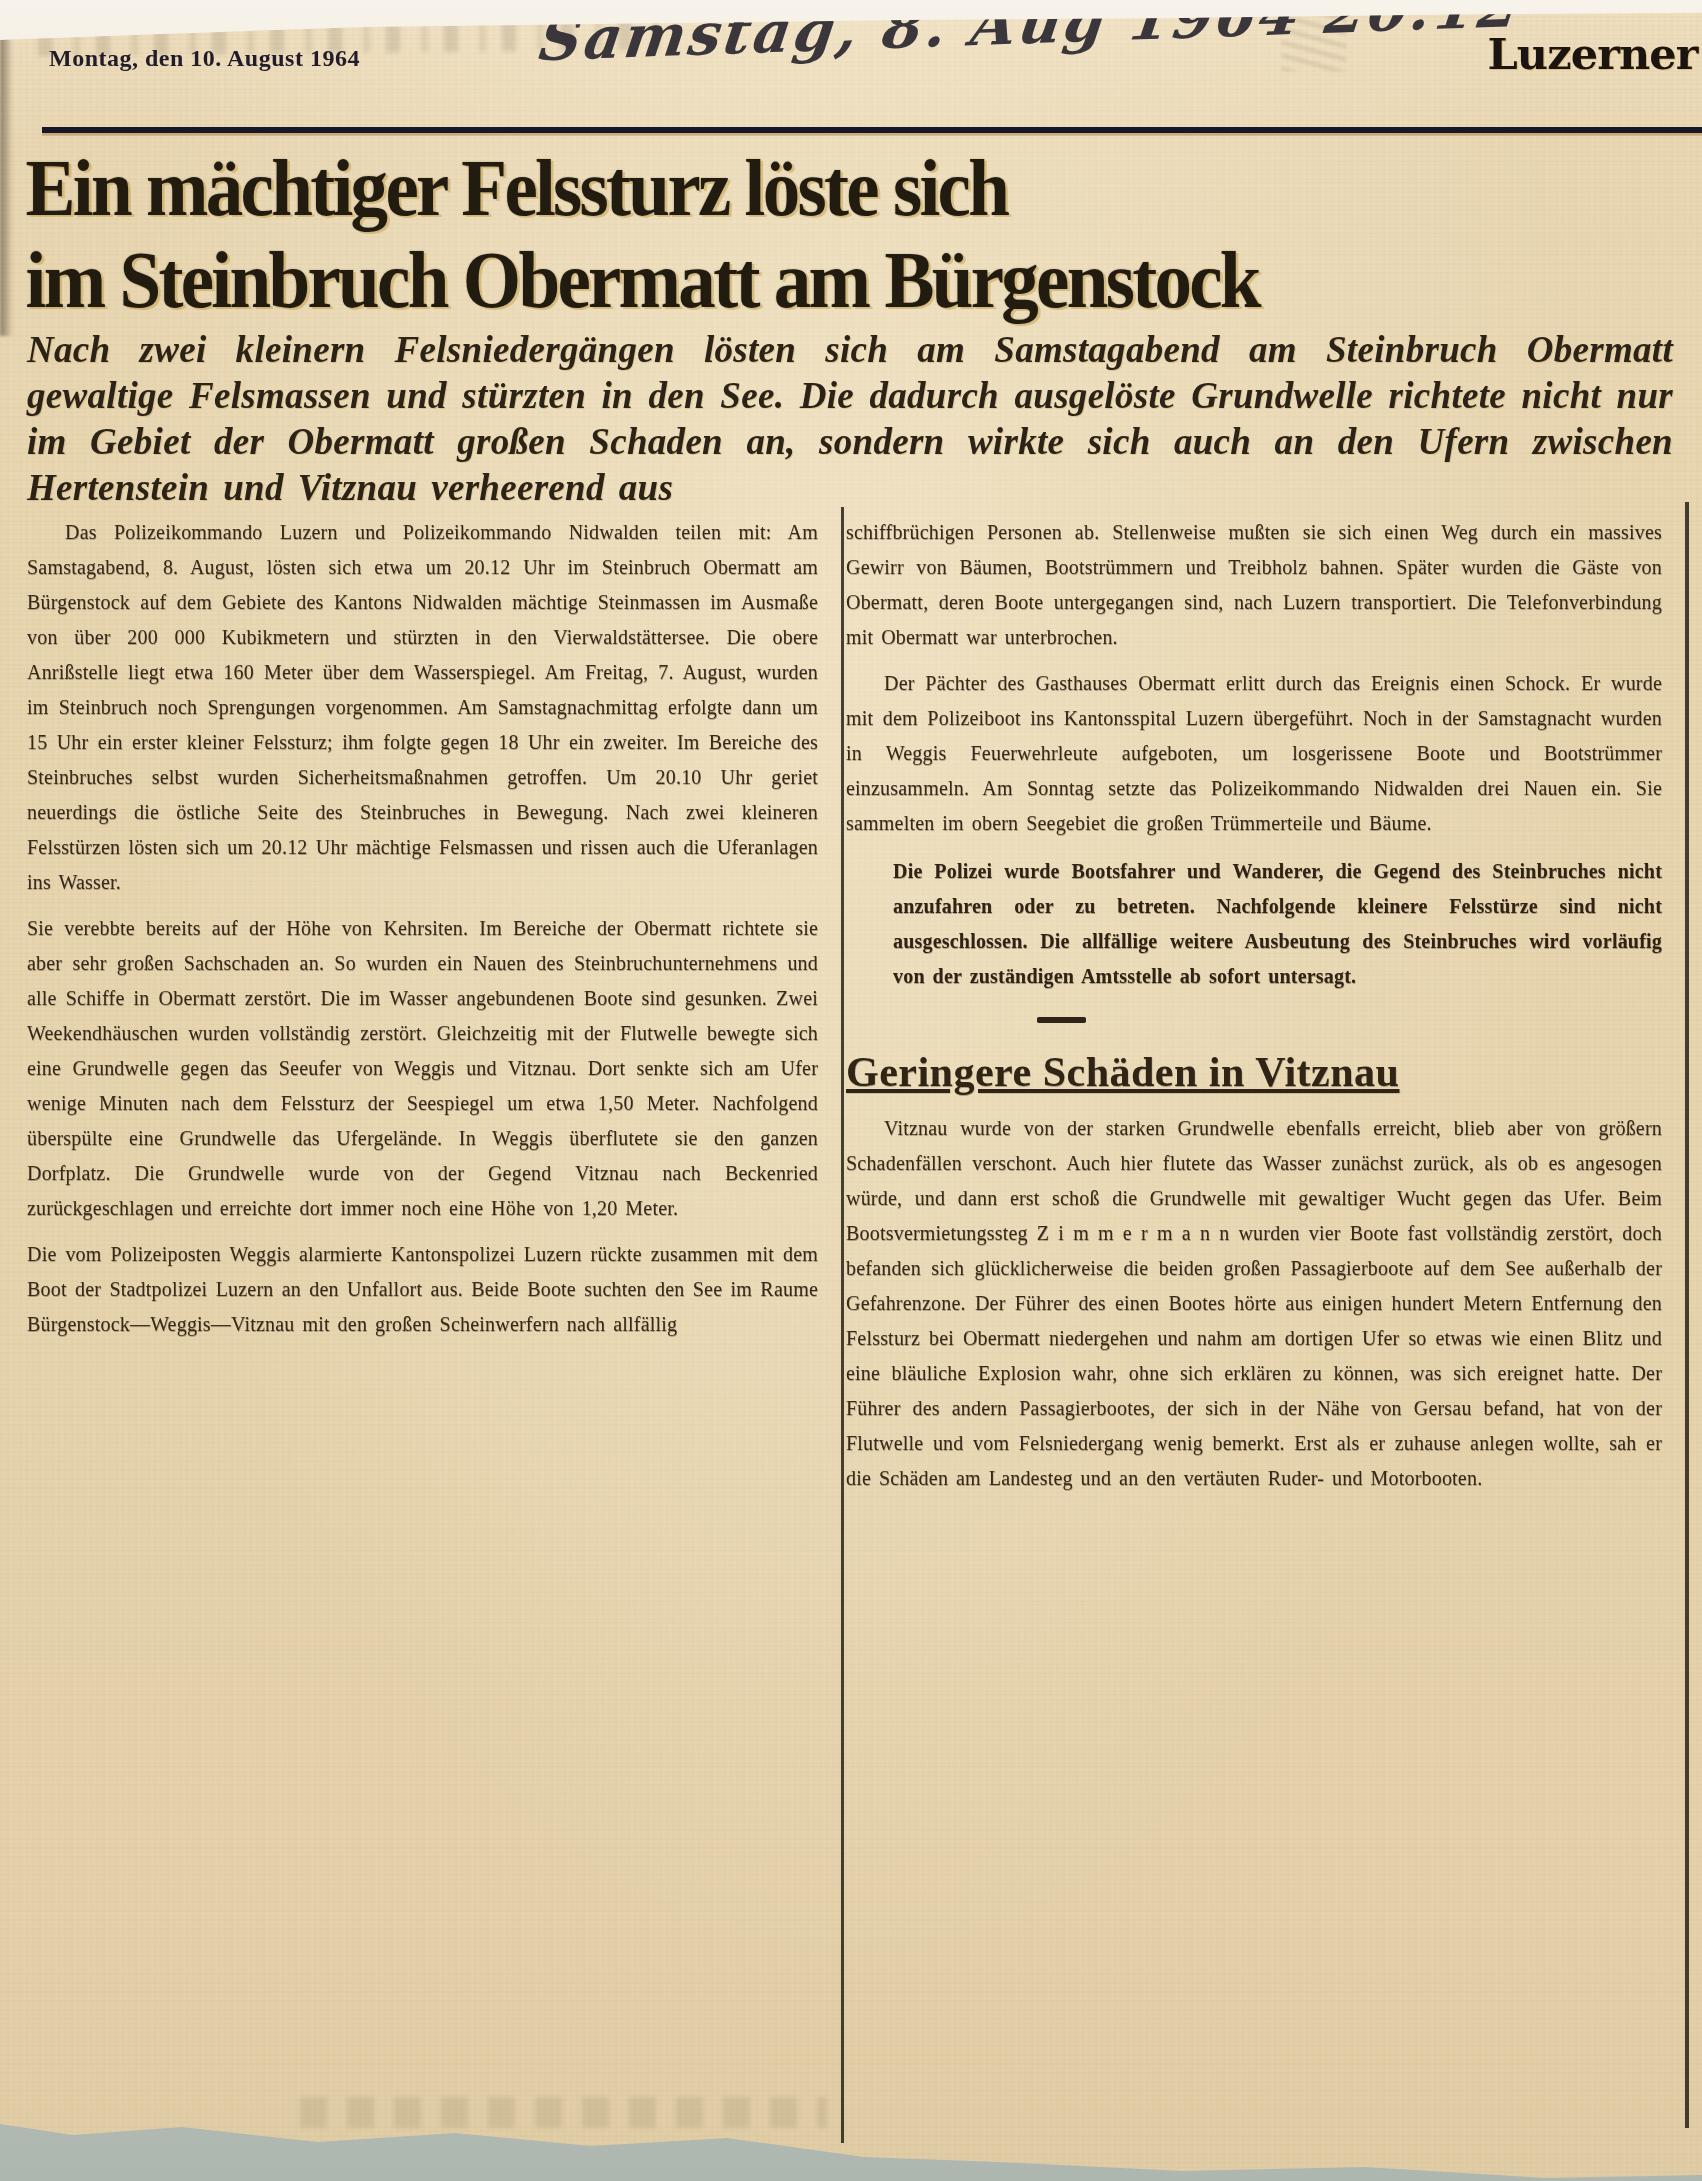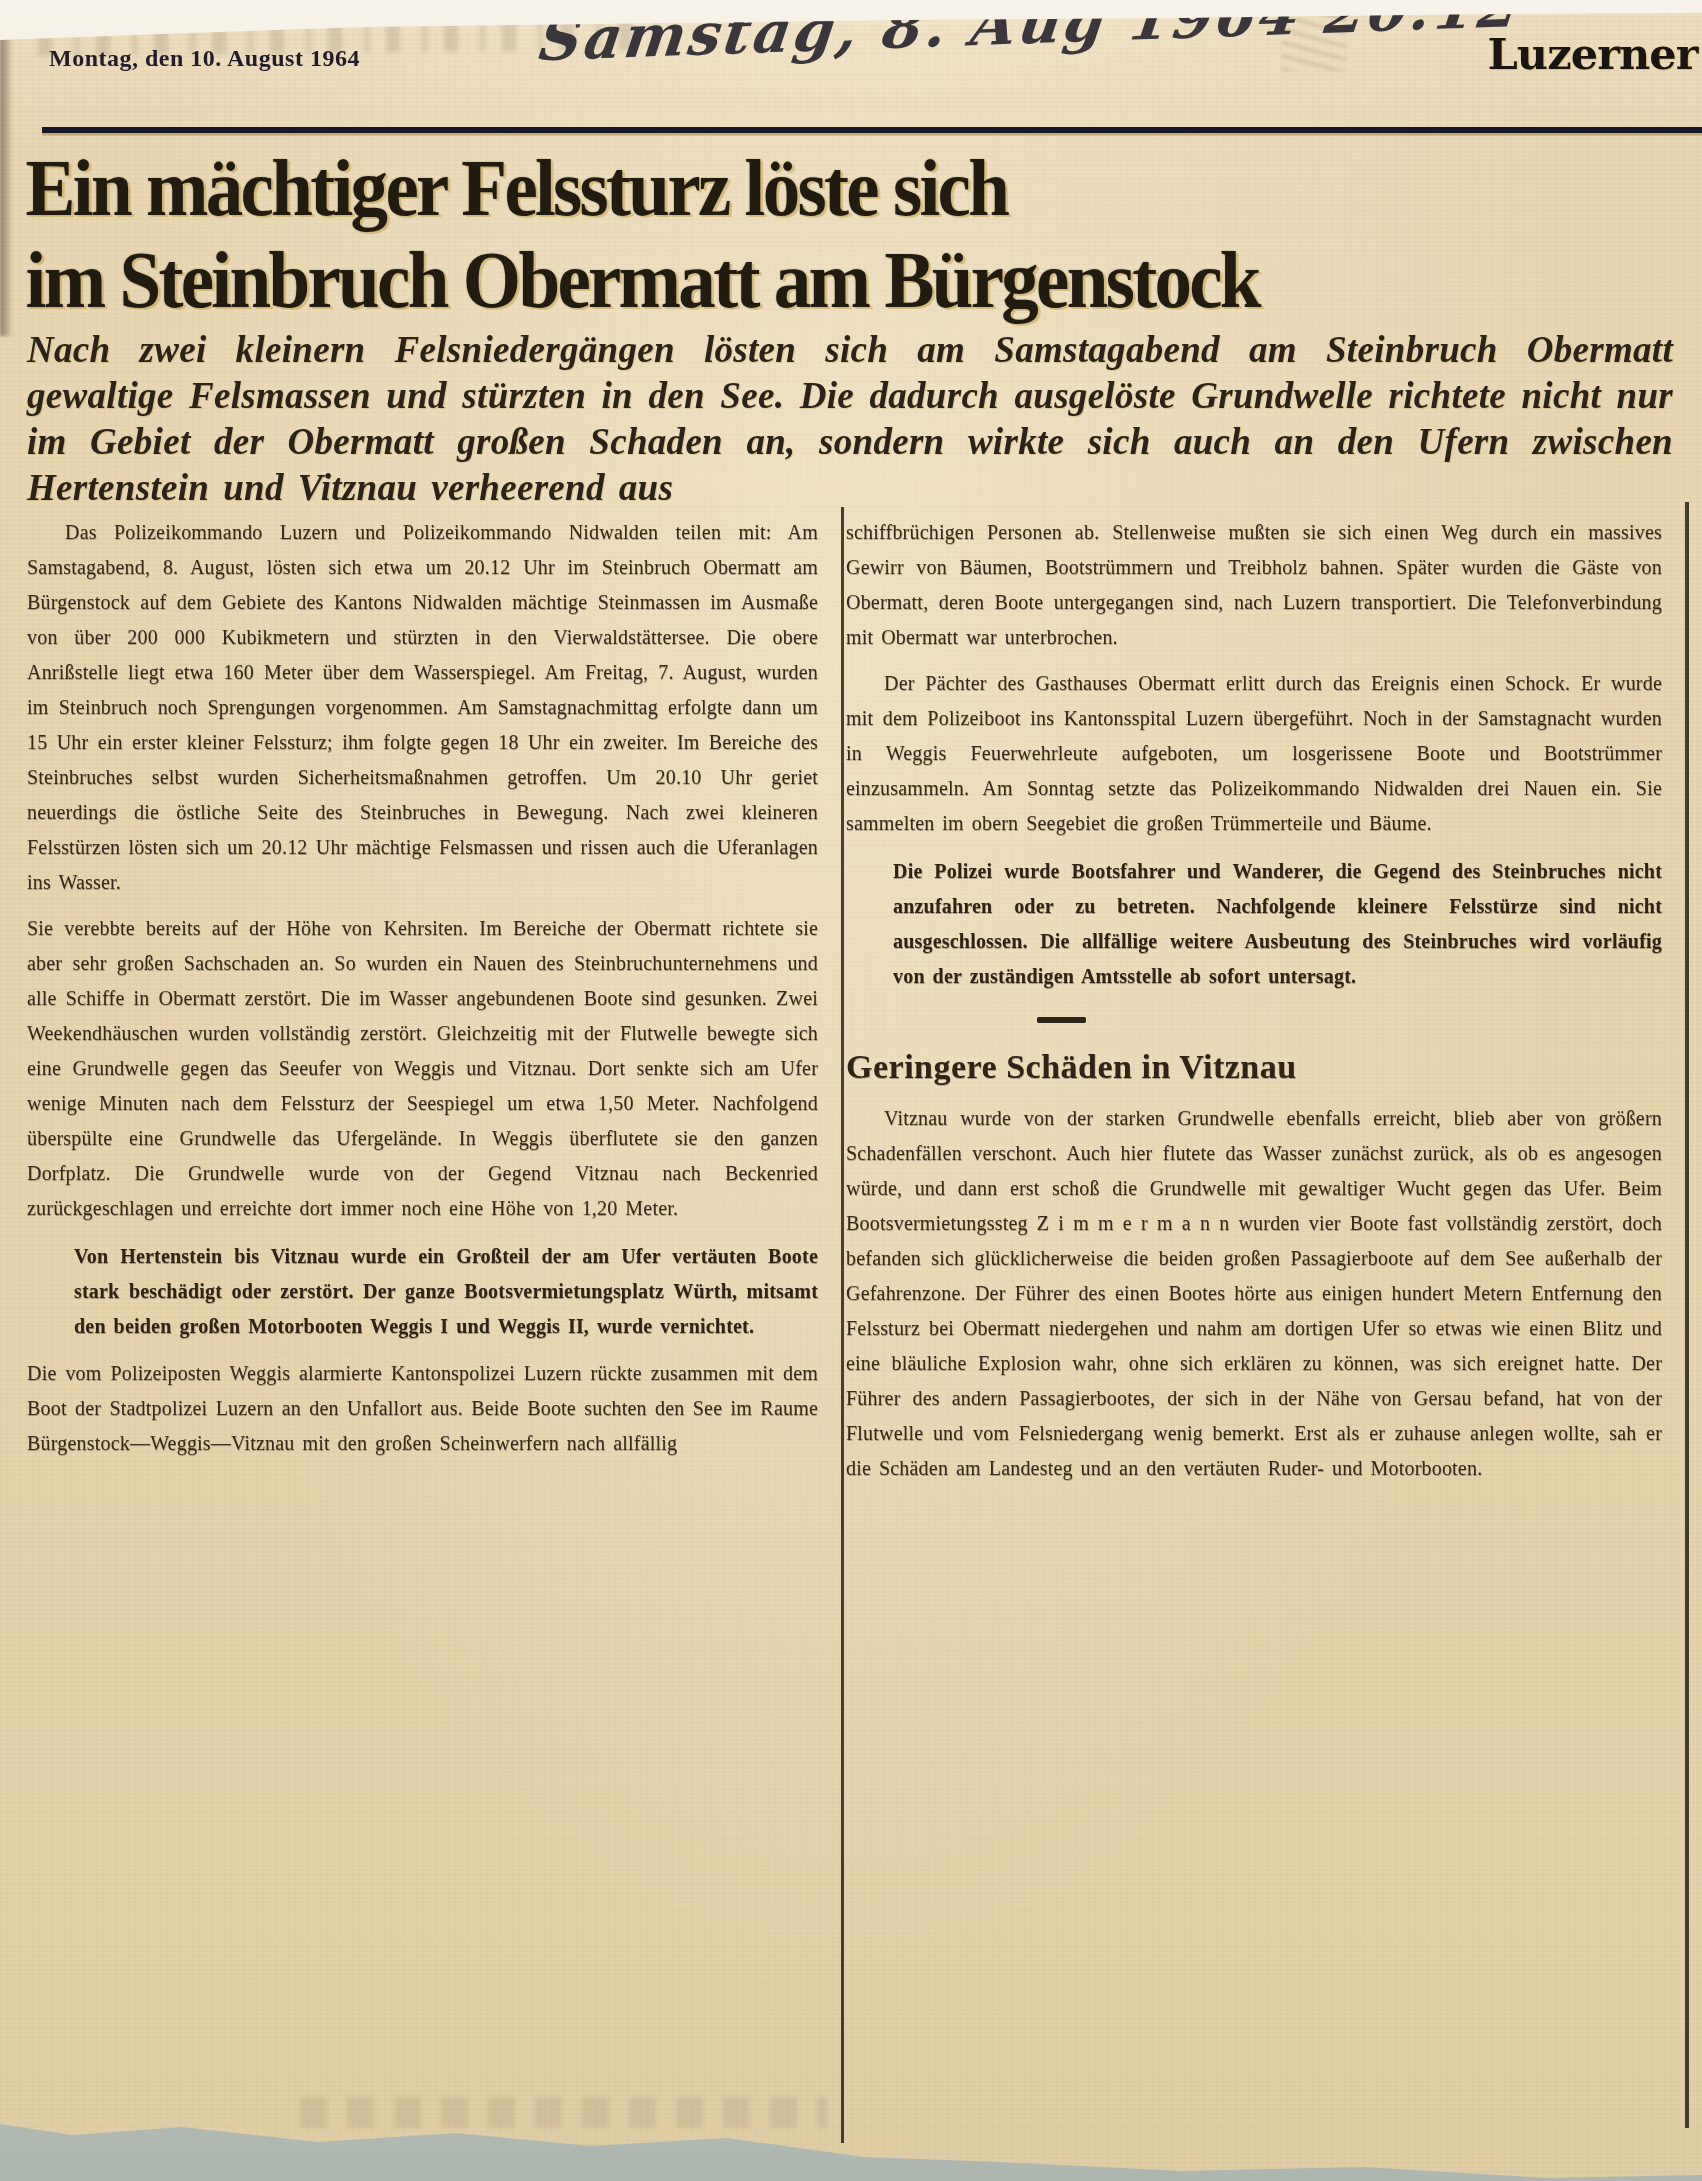--- a/index.html
+++ b/index.html
@@ -48,22 +48,22 @@
     text-align:justify;word-spacing:4.5px;letter-spacing:0.3px;
     text-shadow:0.9px 0.9px 0 rgba(180,140,50,.3);}
 
   .col{position:absolute;top:515px;color:#38291a;}
   .col-left{left:27px;width:791px;}
   .col-right{left:846px;width:816px;}
   .col p{margin:0 0 11px;font-size:20px;line-height:35px;text-align:justify;
     word-spacing:2.7px;letter-spacing:0.2px;text-shadow:0.5px 0.5px 0.5px rgba(58,41,26,.35);}
   .indent{text-indent:38px;}
   .bold-block{font-weight:bold;margin:12.7px 0 12.7px 47px !important;color:#302315;}
-  .subhead{font-size:34px;font-weight:bold;margin:14.5px 0 14.5px;color:#30241709;color:#302417;
-    letter-spacing:0.5px;text-shadow:0.5px 0.5px 0.5px rgba(58,41,26,.35);}
+  .subhead{font-size:42px;font-weight:bold;margin:14.5px 0 14.5px;color:#30241709;color:#302417;
+    letter-spacing:0.5px;text-shadow:0.5px 0.5px 0.5px rgba(58,41,26,.35);text-decoration:underline;}
   .divider-dash{width:49px;height:5.5px;background:#2e2417;margin:23.6px 0 25.5px 191px;border-radius:1.8px;}
 
   .vrule{position:absolute;width:2.7px;background:rgba(28,22,16,.8);}
   .vrule-center{left:841px;top:507px;height:1636px;}
   .vrule-right{left:1685px;top:502px;height:1626px;width:3.6px;}
 </style>
 </head>
 <body>
 
 <div class="paper">
@@ -79,21 +79,20 @@
   <h1 class="headline">
     <div>Ein mächtiger Felssturz löste sich</div>
     <div>im Steinbruch Obermatt am Bürgenstock</div>
   </h1>
 
   <p class="lede">Nach zwei kleinern Felsniedergängen lösten sich am Samstagabend am Steinbruch Obermatt gewaltige Felsmassen und stürzten in den See. Die dadurch ausgelöste Grundwelle richtete nicht nur im Gebiet der Obermatt großen Schaden an, sondern wirkte sich auch an den Ufern zwischen Hertenstein und Vitznau verheerend aus</p>
 
   <div class="col col-left">
     <p class="indent">Das Polizeikommando Luzern und Polizeikommando Nidwalden teilen mit: Am Samstagabend, 8. August, lösten sich etwa um 20.12 Uhr im Steinbruch Obermatt am Bürgenstock auf dem Gebiete des Kantons Nidwalden mächtige Steinmassen im Ausmaße von über 200 000 Kubikmetern und stürzten in den Vierwaldstättersee. Die obere Anrißstelle liegt etwa 160 Meter über dem Wasserspiegel. Am Freitag, 7. August, wurden im Steinbruch noch Sprengungen vorgenommen. Am Samstagnachmittag erfolgte dann um 15 Uhr ein erster kleiner Felssturz; ihm folgte gegen 18 Uhr ein zweiter. Im Bereiche des Steinbruches selbst wurden Sicherheitsmaßnahmen getroffen. Um 20.10 Uhr geriet neuerdings die östliche Seite des Steinbruches in Bewegung. Nach zwei kleineren Felsstürzen lösten sich um 20.12 Uhr mächtige Felsmassen und rissen auch die Uferanlagen ins Wasser.</p>
     <p>Sie verebbte bereits auf der Höhe von Kehrsiten. Im Bereiche der Obermatt richtete sie aber sehr großen Sachschaden an. So wurden ein Nauen des Steinbruchunternehmens und alle Schiffe in Obermatt zerstört. Die im Wasser angebundenen Boote sind gesunken. Zwei Weekendhäuschen wurden vollständig zerstört. Gleichzeitig mit der Flutwelle bewegte sich eine Grundwelle gegen das Seeufer von Weggis und Vitznau. Dort senkte sich am Ufer wenige Minuten nach dem Felssturz der Seespiegel um etwa 1,50 Meter. Nachfolgend überspülte eine Grundwelle das Ufergelände. In Weggis überflutete sie den ganzen Dorfplatz. Die Grundwelle wurde von der Gegend Vitznau nach Beckenried zurückgeschlagen und erreichte dort immer noch eine Höhe von 1,20 Meter.</p>
-    <p class="bold-block">Von Hertenstein bis Vitznau wurde ein Großteil der am Ufer vertäuten Boote stark beschädigt oder zerstört. Der ganze Bootsvermietungsplatz Würth, mitsamt den beiden großen Motorbooten Weggis I und Weggis II, wurde vernichtet.</p>
     <p>Die vom Polizeiposten Weggis alarmierte Kantonspolizei Luzern rückte zusammen mit dem Boot der Stadtpolizei Luzern an den Unfallort aus. Beide Boote suchten den See im Raume Bürgenstock—Weggis—Vitznau mit den großen Scheinwerfern nach allfällig</p>
   </div>
 
   <div class="vrule vrule-center"></div>
   <div class="vrule vrule-right"></div>
 
   <div class="col col-right">
     <p>schiffbrüchigen Personen ab. Stellenweise mußten sie sich einen Weg durch ein massives Gewirr von Bäumen, Bootstrümmern und Treibholz bahnen. Später wurden die Gäste von Obermatt, deren Boote untergegangen sind, nach Luzern transportiert. Die Telefonverbindung mit Obermatt war unterbrochen.</p>
     <p class="indent">Der Pächter des Gasthauses Obermatt erlitt durch das Ereignis einen Schock. Er wurde mit dem Polizeiboot ins Kantonsspital Luzern übergeführt. Noch in der Samstagnacht wurden in Weggis Feuerwehrleute aufgeboten, um losgerissene Boote und Bootstrümmer einzusammeln. Am Sonntag setzte das Polizeikommando Nidwalden drei Nauen ein. Sie sammelten im obern Seegebiet die großen Trümmerteile und Bäume.</p>
     <p class="bold-block">Die Polizei wurde Bootsfahrer und Wanderer, die Gegend des Steinbruches nicht anzufahren oder zu betreten. Nachfolgende kleinere Felsstürze sind nicht ausgeschlossen. Die allfällige weitere Ausbeutung des Steinbruches wird vorläufig von der zuständigen Amtsstelle ab sofort untersagt.</p>

